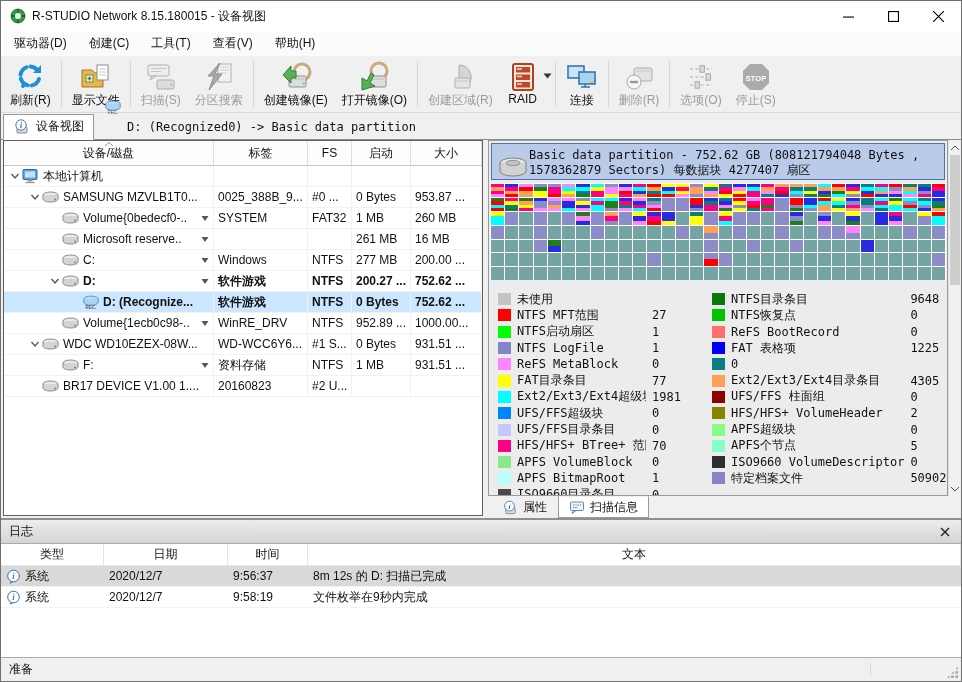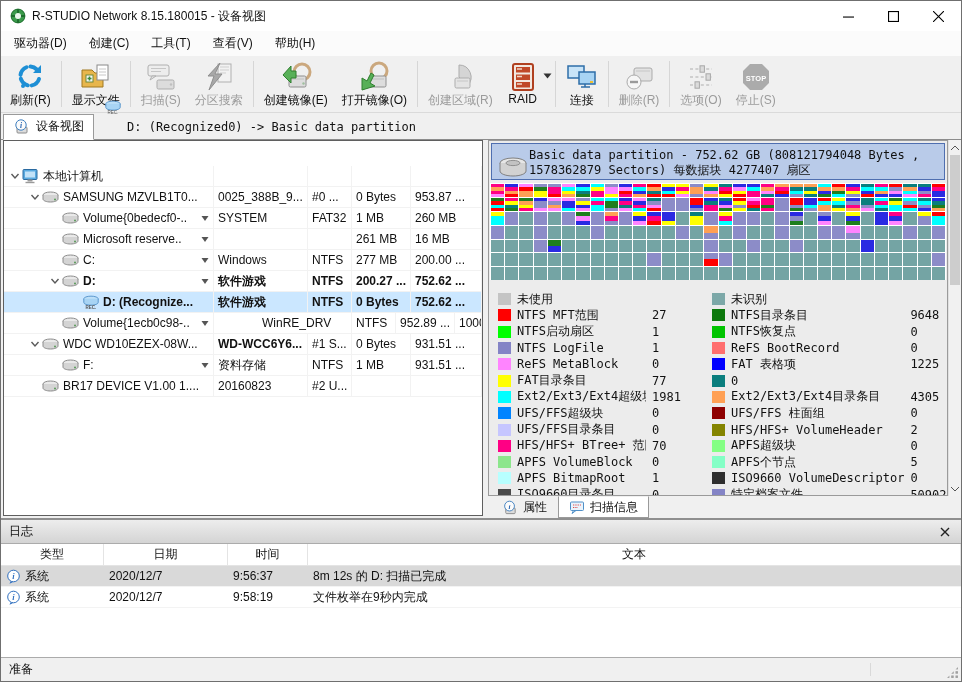--- a/index.html
+++ b/index.html
@@ -302,20 +302,42 @@
             <path d="M2 4.5v4c0 1.7 3.6 3 8 3s8-1.3 8-3v-4" fill="#A8D4F4" stroke="#5090C8"></path>
             <text x="10" y="15.5" font-size="5" fill="#555" text-anchor="middle" font-family="sans-serif">REC.</text>
           </svg>
         </span>
         <span class="mono">D: (Recognized0) -&gt; Basic data partition</span>
       </div>
     </div>
 
   <div class="main">
     <div class="tree-panel">
+      <div class="tree-header" id="tree-header">
+          <div class="th" style="width: 210px;">
+            <span class="sort-arrow">
+              <svg viewBox="0 0 10 6" width="10" height="6">
+                <path d="M1 5l4-3.5L9 5" fill="none" stroke="#909090"></path>
+              </svg>
+            </span>
+            <span>设备/磁盘</span>
+          </div>
+          <div class="th" style="width: 94px;">
+            <span>标签</span>
+          </div>
+          <div class="th" style="width: 44px;">
+            <span>FS</span>
+          </div>
+          <div class="th" style="width: 59px;">
+            <span>启动</span>
+          </div>
+          <div class="th" style="width: 72px; flex: 1 1 0%;">
+            <span>大小</span>
+          </div>
+        </div>
       <div class="tree-body" id="tree-body">
           <div class="trow">
             <div class="tcell name" style="width: 210px;">
               <span class="indent" style="width: 4px;"></span>
               <span class="chev">
                 <svg viewBox="0 0 10 10" width="10" height="10">
                   <path d="M1.5 3l3.5 4 3.5-4" fill="none" stroke="#5A5A5A" stroke-width="1.4"></path>
                 </svg>
               </span>
               <span class="ticon16">
@@ -536,21 +558,21 @@
                   <circle cx="13" cy="10.5" r="1" fill="#5A9A5A"></circle>
                 </svg>
               </span>
               <span class="tname">Volume{1ecb0c98-..</span>
               <span class="ddarrow">
                 <svg viewBox="0 0 8 7" width="8" height="7">
                   <path d="M0.5 1h7L4 6z" fill="#555"></path>
                 </svg>
               </span>
             </div>
-            <div class="tcell" style="width: 94px; margin-left: 44px;">
+            <div class="tcell" style="width: 94px;">
               <span>WinRE_DRV</span>
             </div>
             <div class="tcell" style="width: 44px;">
               <span>NTFS</span>
             </div>
             <div class="tcell" style="width: 59px;">
               <span>952.89 ...</span>
             </div>
             <div class="tcell" style="width: 72px; flex: 1 1 0%;">
               <span>1000.00...</span>
@@ -566,21 +588,21 @@
               </span>
               <span class="ticon16">
                 <svg viewBox="0 0 18 16" width="18" height="16">
                   <ellipse cx="8.5" cy="6" rx="7.5" ry="3" fill="#E9E9E9" stroke="#8C8C8C"></ellipse>
                   <path d="M1 6v4c0 1.7 3.4 3 7.5 3s7.5-1.3 7.5-3V6" fill="#D4D4D4" stroke="#8C8C8C"></path>
                   <circle cx="13" cy="10.5" r="1" fill="#5A9A5A"></circle>
                 </svg>
               </span>
               <span class="tname">WDC WD10EZEX-08W...</span>
             </div>
-            <div class="tcell" style="width: 94px; font-weight: bold;">
+            <div class="tcell" style="width: 94px;">
               <span>WD-WCC6Y6...</span>
             </div>
             <div class="tcell" style="width: 44px;">
               <span>#1 S...</span>
             </div>
             <div class="tcell" style="width: 59px;">
               <span>0 Bytes</span>
             </div>
             <div class="tcell" style="width: 72px; flex: 1 1 0%;">
               <span>931.51 ...</span>
@@ -947,25 +969,20 @@
                 <span class="leg-count">1</span>
               </div>
               <div class="leg-item">
                 <span class="leg-swatch" style="background: rgb(74, 74, 74);"></span>
                 <span class="leg-label">ISO9660目录条目</span>
                 <span class="leg-count">0</span>
               </div>
             </div>
           <div class="legend-col" id="legend-right">
               <div class="leg-item">
-                <span class="leg-swatch" style="background: rgb(124, 168, 168);"></span>
-                <span class="leg-label">未识别</span>
-                <span class="leg-count"></span>
-              </div>
-              <div class="leg-item">
                 <span class="leg-swatch" style="background: rgb(12, 120, 12);"></span>
                 <span class="leg-label">NTFS目录条目</span>
                 <span class="leg-count">9648</span>
               </div>
               <div class="leg-item">
                 <span class="leg-swatch" style="background: rgb(0, 196, 0);"></span>
                 <span class="leg-label">NTFS恢复点</span>
                 <span class="leg-count">0</span>
               </div>
               <div class="leg-item">

